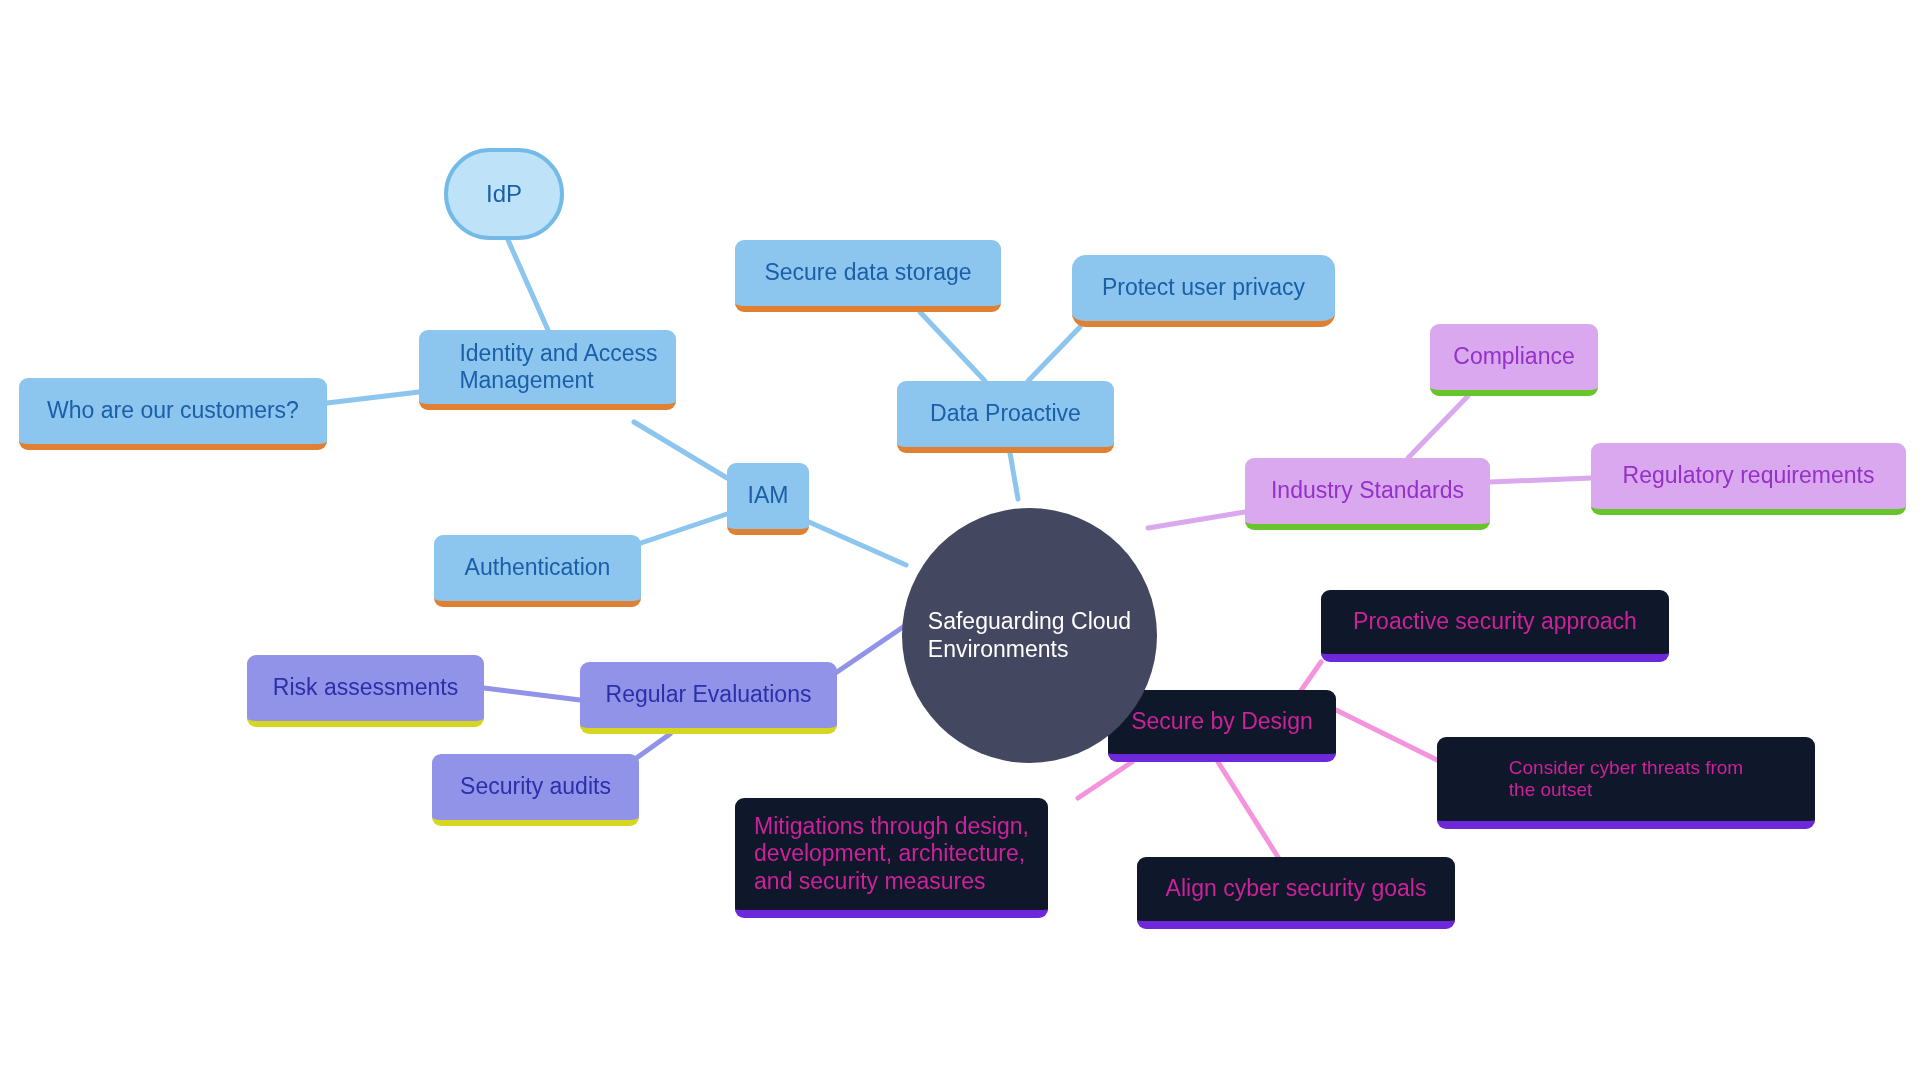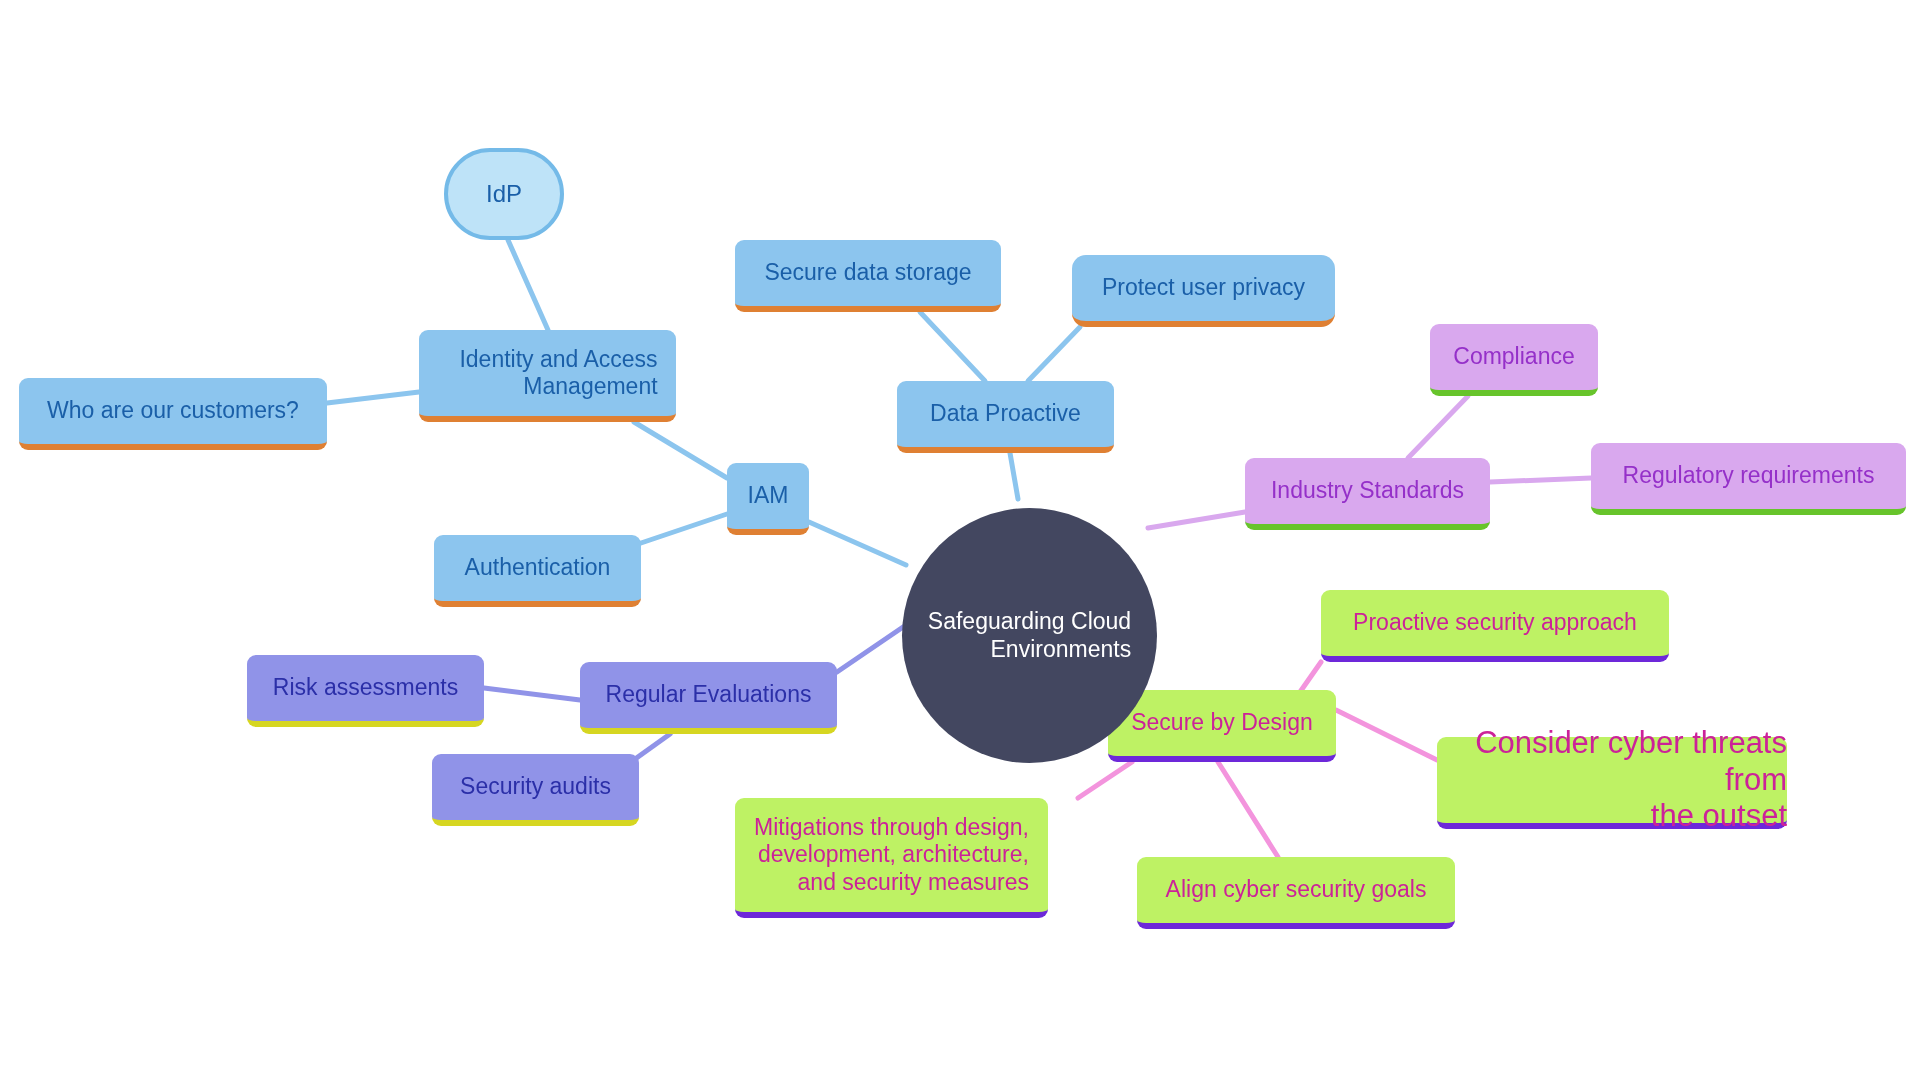--- a/index.html
+++ b/index.html
@@ -21,43 +21,43 @@
     top: 0; left: 0;
     width: 1920px;
     height: 1080px;
     pointer-events: none;
   }
   .node {
     position: absolute;
     display: flex;
     align-items: center;
     justify-content: center;
-    text-align: right;
+    text-align: left;
     line-height: 1.18;
     white-space: pre-line;
     border-radius: 9px;
     z-index: 5;
   }
   
   .fam-blue {
     background: #8CC5EE;
     color: #1A5FA8;
     border-bottom: 6px solid #DF8033;
   }
   
   .fam-purple {
     background: #D9A8EE;
     color: #9530C9;
     border-bottom: 6px solid #67C42B;
   }
   
   .fam-pink {
-    background: #bef264;
+    background: #0f172a;
     color: #CC2299;
-    border-bottom: 6px solid #6d28d9;
+    border-bottom: 8px solid #6d28d9;
   }
   
   .fam-peri {
     background: #9093E8;
     color: #2B2FA8;
     border-bottom: 6px solid #D6D621;
   }
   
   .fam-stadium {
     background: #BEE3F8;
@@ -94,34 +94,34 @@
       <line x1="1278" y1="857" x2="1218" y2="762" stroke="#F394DD" stroke-width="5" stroke-linecap="round"></line>
       <line x1="1078" y1="798" x2="1132" y2="762" stroke="#F394DD" stroke-width="5" stroke-linecap="round"></line>
       <line x1="1108" y1="700" x2="1048" y2="645" stroke="#F394DD" stroke-width="5" stroke-linecap="round"></line>
       <line x1="484" y1="688" x2="580" y2="700" stroke="#9093E8" stroke-width="5" stroke-linecap="round"></line>
       <line x1="596" y1="787" x2="670" y2="734" stroke="#9093E8" stroke-width="5" stroke-linecap="round"></line>
       <line x1="837" y1="672" x2="906" y2="625" stroke="#9093E8" stroke-width="5" stroke-linecap="round"></line>
     </svg>
 <div class="node fam-root" style="left: 902px; top: 508px; width: 255px; height: 255px; font-size: 23px;">Safeguarding Cloud
 Environments</div>
     <div class="node fam-stadium" style="left: 444px; top: 148px; width: 120px; height: 92px; font-size: 24px;">IdP</div>
-    <div class="node fam-blue" style="left: 419px; top: 330px; width: 257px; height: 92px; font-size: 23px; padding-left: 22px;">Identity and Access
+    <div class="node fam-blue" style="left: 419px; top: 330px; width: 257px; height: 80px; font-size: 23px; padding-left: 22px;">Identity and Access
 Management</div>
     <div class="node fam-blue" style="left: 19px; top: 378px; width: 308px; height: 72px; font-size: 23px;">Who are our customers?</div>
     <div class="node fam-blue" style="left: 727px; top: 463px; width: 82px; height: 72px; font-size: 23px;">IAM</div>
     <div class="node fam-blue" style="left: 434px; top: 535px; width: 207px; height: 72px; font-size: 23px;">Authentication</div>
     <div class="node fam-blue" style="left: 897px; top: 381px; width: 217px; height: 72px; font-size: 23px;">Data Proactive</div>
     <div class="node fam-blue" style="left: 735px; top: 240px; width: 266px; height: 72px; font-size: 23px;">Secure data storage</div>
     <div class="node fam-blue" style="left: 1072px; top: 255px; width: 263px; height: 72px; font-size: 23px; border-radius: 14px;">Protect user privacy</div>
     <div class="node fam-purple" style="left: 1245px; top: 458px; width: 245px; height: 72px; font-size: 23px;">Industry Standards</div>
     <div class="node fam-purple" style="left: 1430px; top: 324px; width: 168px; height: 72px; font-size: 23px;">Compliance</div>
     <div class="node fam-pink" style="left: 1108px; top: 690px; width: 228px; height: 72px; font-size: 23px;">Secure by Design</div>
     <div class="node fam-purple" style="left: 1591px; top: 443px; width: 315px; height: 72px; font-size: 23px;">Regulatory requirements</div>
     <div class="node fam-pink" style="left: 1321px; top: 590px; width: 348px; height: 72px; font-size: 23px;">Proactive security approach</div>
-    <div class="node fam-pink" style="left: 1437px; top: 737px; width: 350px; height: 92px; font-size: 31px;">Consider cyber threats from
+    <div class="node fam-pink" style="left: 1437px; top: 737px; width: 378px; height: 92px; font-size: 19px;">Consider cyber threats from
 the outset</div>
     <div class="node fam-pink" style="left: 1137px; top: 857px; width: 318px; height: 72px; font-size: 23px;">Align cyber security goals</div>
     <div class="node fam-pink" style="left: 735px; top: 798px; width: 313px; height: 120px; font-size: 23px;">Mitigations through design,
 development, architecture,
 and security measures</div>
     <div class="node fam-peri" style="left: 580px; top: 662px; width: 257px; height: 72px; font-size: 23px;">Regular Evaluations</div>
     <div class="node fam-peri" style="left: 247px; top: 655px; width: 237px; height: 72px; font-size: 23px;">Risk assessments</div>
     <div class="node fam-peri" style="left: 432px; top: 754px; width: 207px; height: 72px; font-size: 23px;">Security audits</div>
   </div>
 

